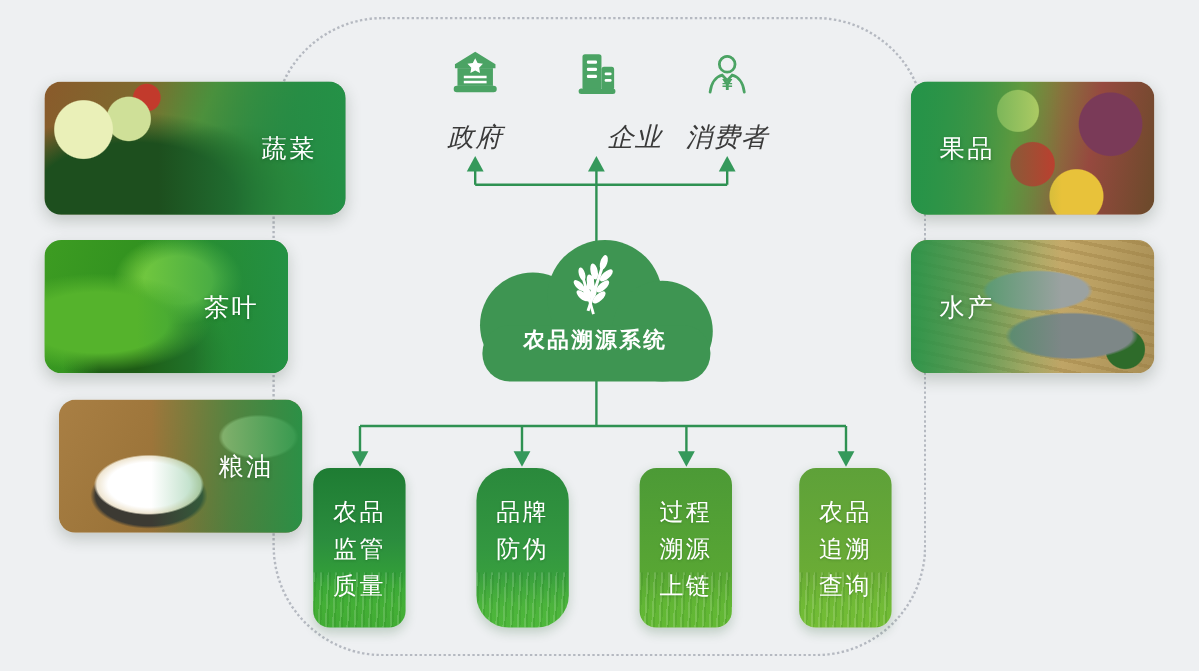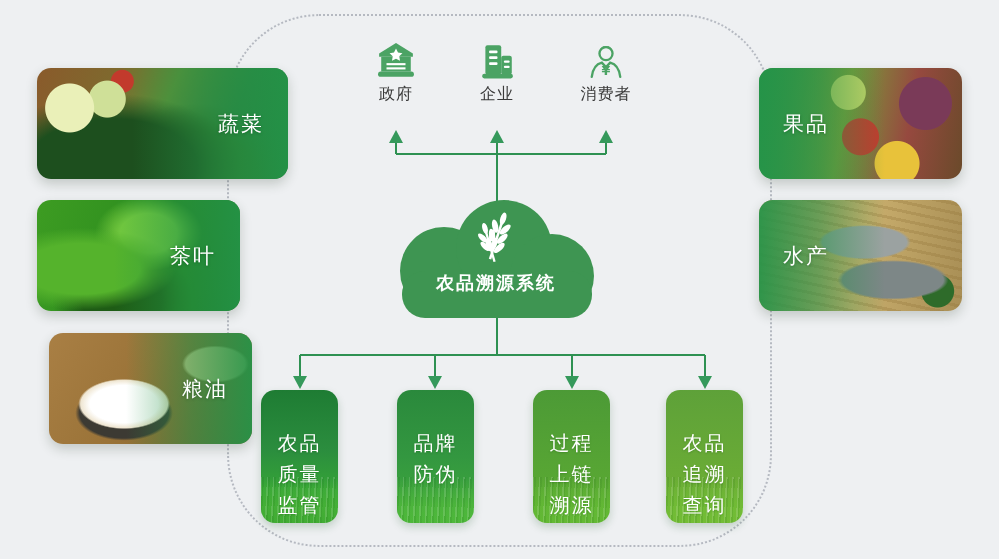--- a/index.html
+++ b/index.html
@@ -9,45 +9,45 @@
   
   .dashed-frame{position:absolute;left:227px;top:14px;width:541px;height:529px;
     border:2px dotted #b5b9c1;border-radius:92px;}
 
   
   .connectors{position:absolute;left:0;top:0;width:999px;height:559px;pointer-events:none;}
 
   
   .entity{position:absolute;top:42px;width:110px;text-align:center;}
   .entity .eicon{display:block;margin:0 auto;width:38px;height:38px;}
-  .entity .elabel{display:block;margin-top:4px;font-size:16px;color:#3a3a3a;letter-spacing:1px;}
+  .entity .elabel{display:block;margin-top:20px;font-size:22px;color:#3a3a3a;letter-spacing:1px;font-style:italic;}
   .entity-gov{left:341px;}
-  .entity-ent{left:442px;}
+  .entity-ent{left:442px;text-align:right;}
   .entity-con{left:551px;}
 
   
   .cloud{position:absolute;left:392px;top:199px;width:208px;height:121px;}
   .cloud svg.shape{position:absolute;left:0;top:0;width:100%;height:100%;}
   .cloud .wheat{position:absolute;left:76px;top:12px;width:58px;height:58px;}
   .cloud .cloud-title{position:absolute;left:0;top:72px;width:100%;text-align:center;
     color:#fff;font-size:18px;font-weight:bold;letter-spacing:2px;}
 
   
   .fbox{position:absolute;top:390px;width:77px;height:133px;border-radius:14px;
     box-shadow:0 4px 9px rgba(30,90,40,.22);overflow:hidden;}
-  .fbox .flines{position:relative;z-index:2;padding-top:38px;text-align:center;}
+  .fbox .flines{position:relative;z-index:2;padding-top:22px;text-align:center;}
   .fbox .fline{display:block;color:#fff;font-size:20px;line-height:31px;letter-spacing:2px;
     text-shadow:0 1px 2px rgba(0,60,0,.25);}
   .fbox::after{content:"";position:absolute;left:0;right:0;bottom:0;height:46px;z-index:1;
     background:
       repeating-linear-gradient(93deg, rgba(255,255,255,.14) 0 1.5px, rgba(10,80,10,.10) 1.5px 3px, rgba(255,255,255,0) 3px 6px),
       linear-gradient(180deg, rgba(255,255,255,0) 0, rgba(120,220,60,.25) 60%);
   }
   .fbox1{left:261px;background:linear-gradient(180deg,#1e7c33 0%,#2b8d3e 45%,#35a437 75%,#2f9c31 100%);}
-  .fbox2{left:397px;background:linear-gradient(180deg,#2a893c 0%,#339740 50%,#40ac3a 100%);}
+  .fbox2{left:397px;background:linear-gradient(180deg,#2a893c 0%,#339740 50%,#40ac3a 100%);border-radius:27px;}
   .fbox3{left:533px;background:linear-gradient(180deg,#4c9a36 0%,#56a434 55%,#5cad31 100%);}
   .fbox4{left:666px;background:linear-gradient(180deg,#5ea139 0%,#68aa36 55%,#71b233 100%);}
 
   
   .card{position:absolute;width:203px;height:111px;border-radius:14px;overflow:hidden;
     box-shadow:0 5px 12px rgba(40,60,40,.22);}
   .card .clabel{position:absolute;top:50%;transform:translateY(-50%);z-index:3;
     color:#fff;font-size:21px;letter-spacing:2px;text-shadow:0 1px 3px rgba(0,60,20,.4);}
   .card-left{left:37px;}
   .card-right{left:759px;}
@@ -194,35 +194,35 @@
         <ellipse cx="-5" cy="20" rx="2.8" ry="6.2" transform="rotate(-30 -5 20)"></ellipse>
         <ellipse cx="5" cy="20" rx="2.8" ry="6.2" transform="rotate(30 5 20)"></ellipse>
       </g>
     </svg>
     <div class="cloud-title">农品溯源系统</div>
   </div>
 
   <div class="fbox fbox1">
     <div class="flines">
       <span class="fline">农品</span>
+      <span class="fline">监管</span>
       <span class="fline">质量</span>
-      <span class="fline">监管</span>
     </div>
   </div>
   <div class="fbox fbox2">
     <div class="flines">
       <span class="fline">品牌</span>
       <span class="fline">防伪</span>
     </div>
   </div>
   <div class="fbox fbox3">
     <div class="flines">
       <span class="fline">过程</span>
+      <span class="fline">溯源</span>
       <span class="fline">上链</span>
-      <span class="fline">溯源</span>
     </div>
   </div>
   <div class="fbox fbox4">
     <div class="flines">
       <span class="fline">农品</span>
       <span class="fline">追溯</span>
       <span class="fline">查询</span>
     </div>
   </div>
 

